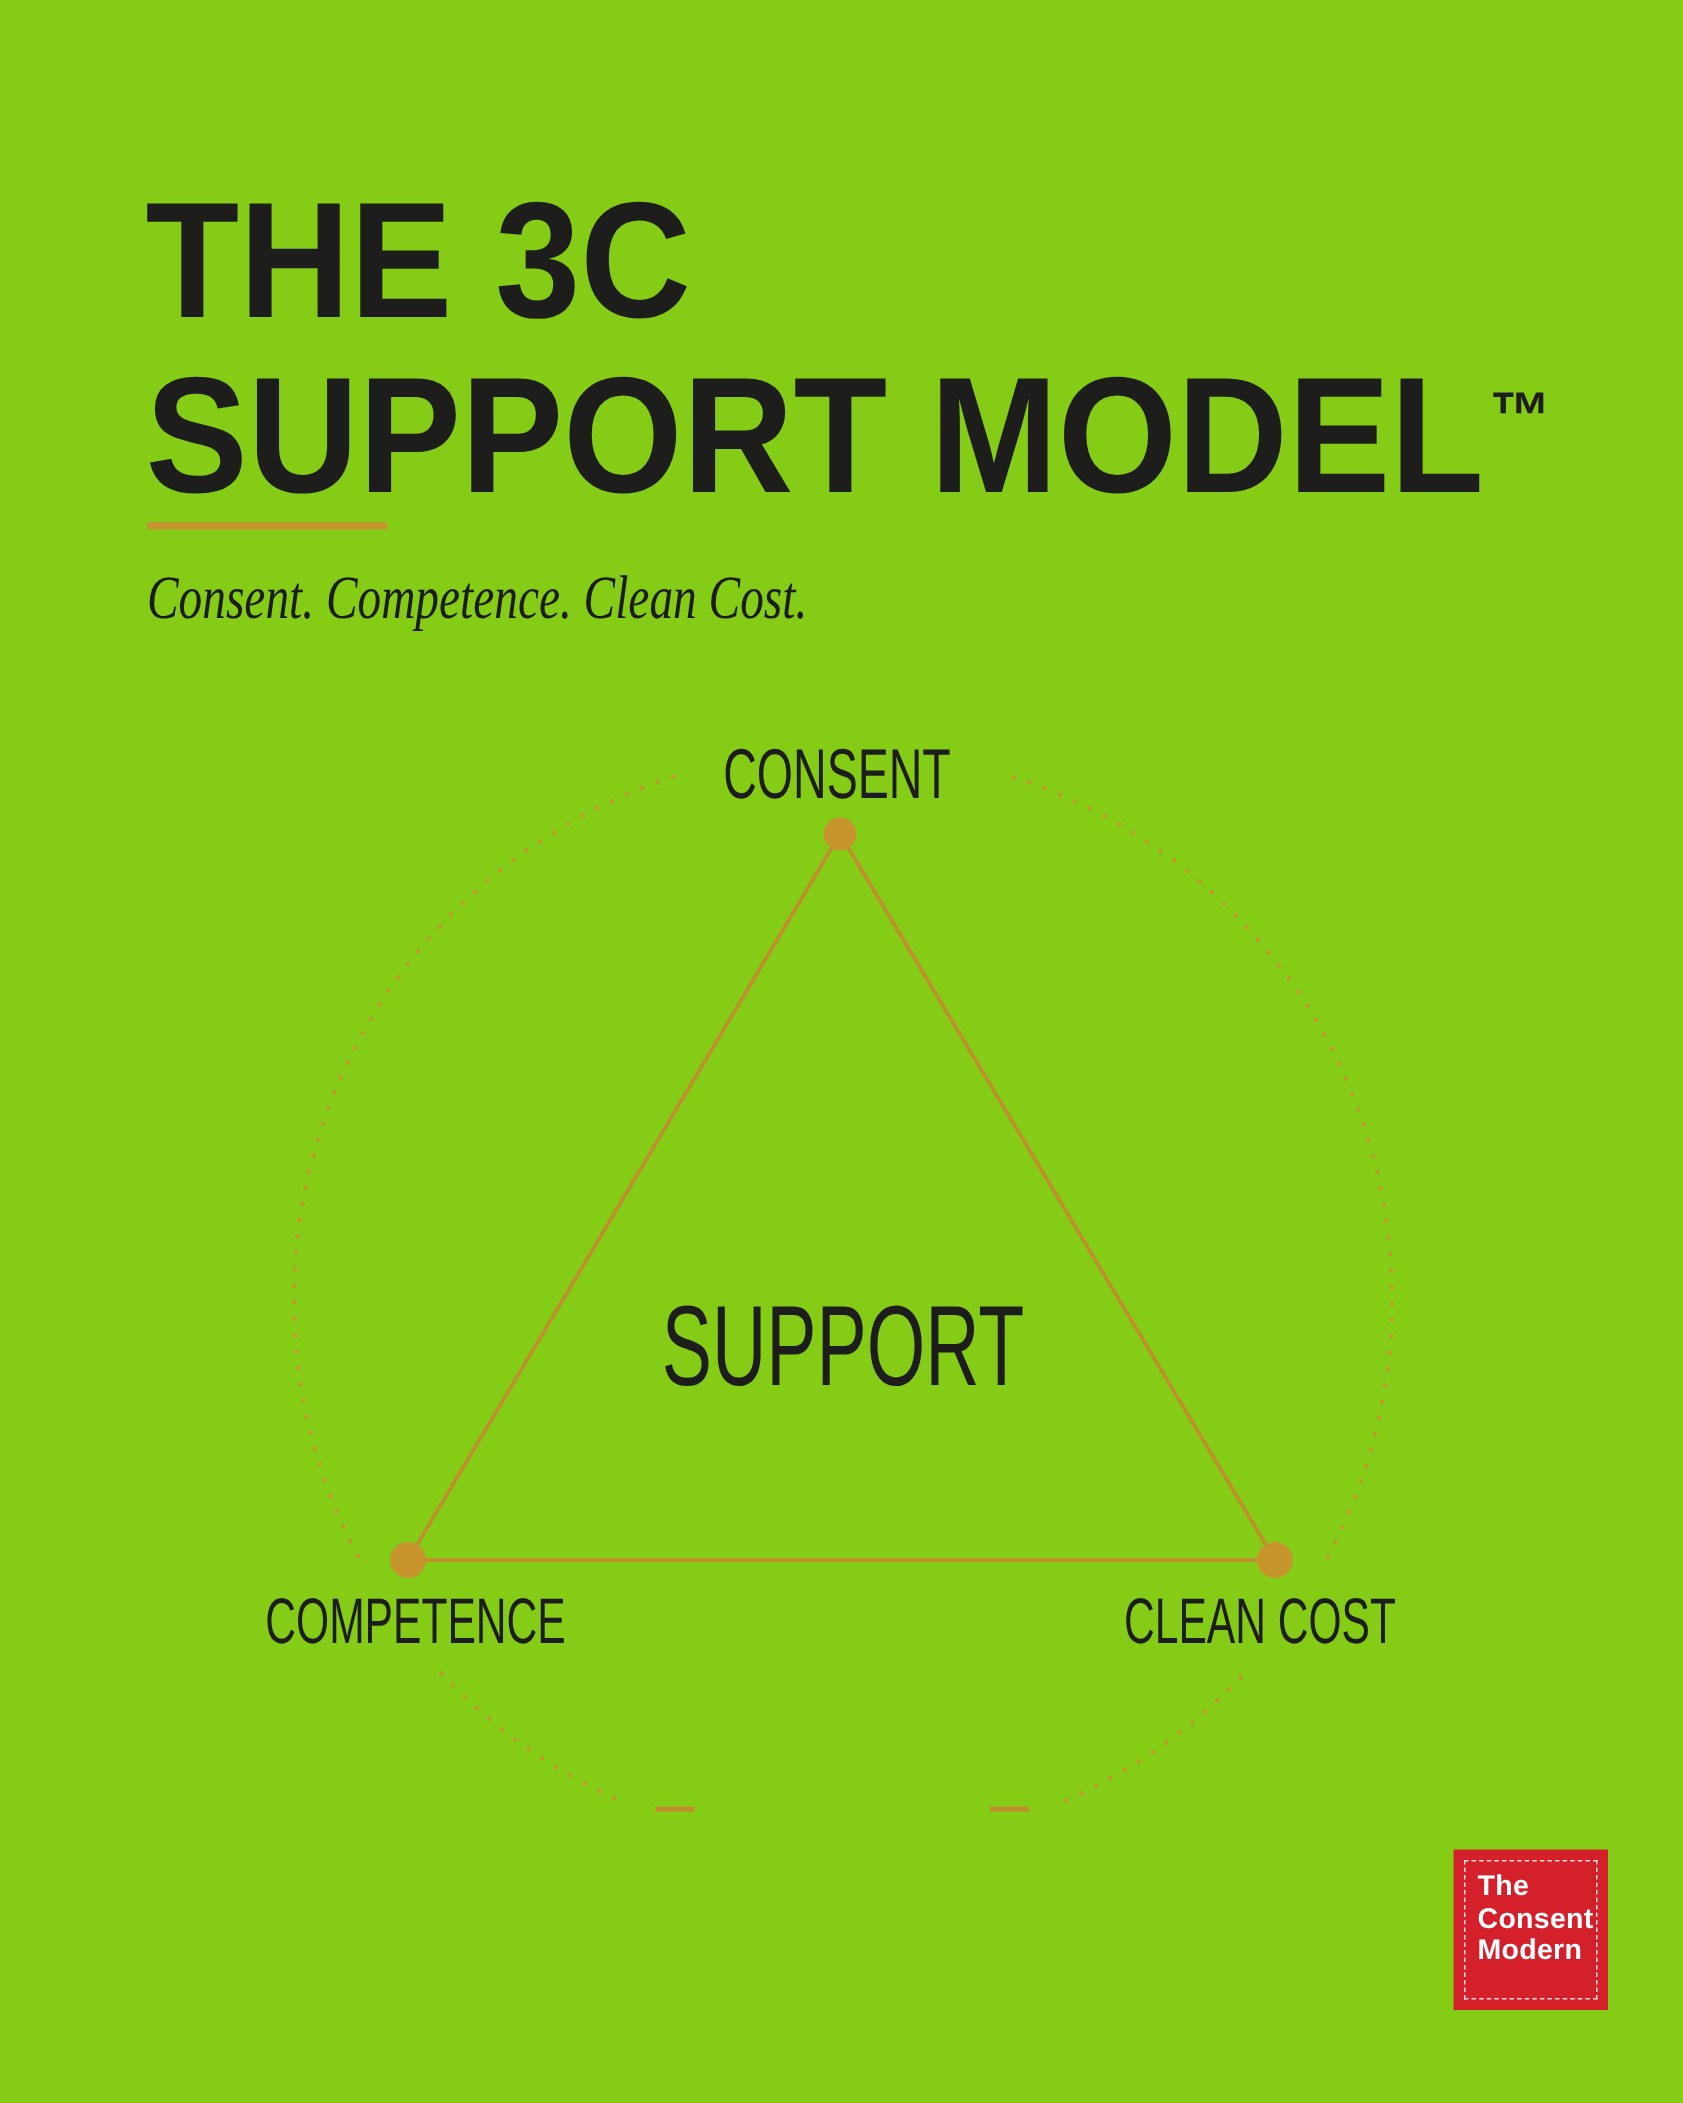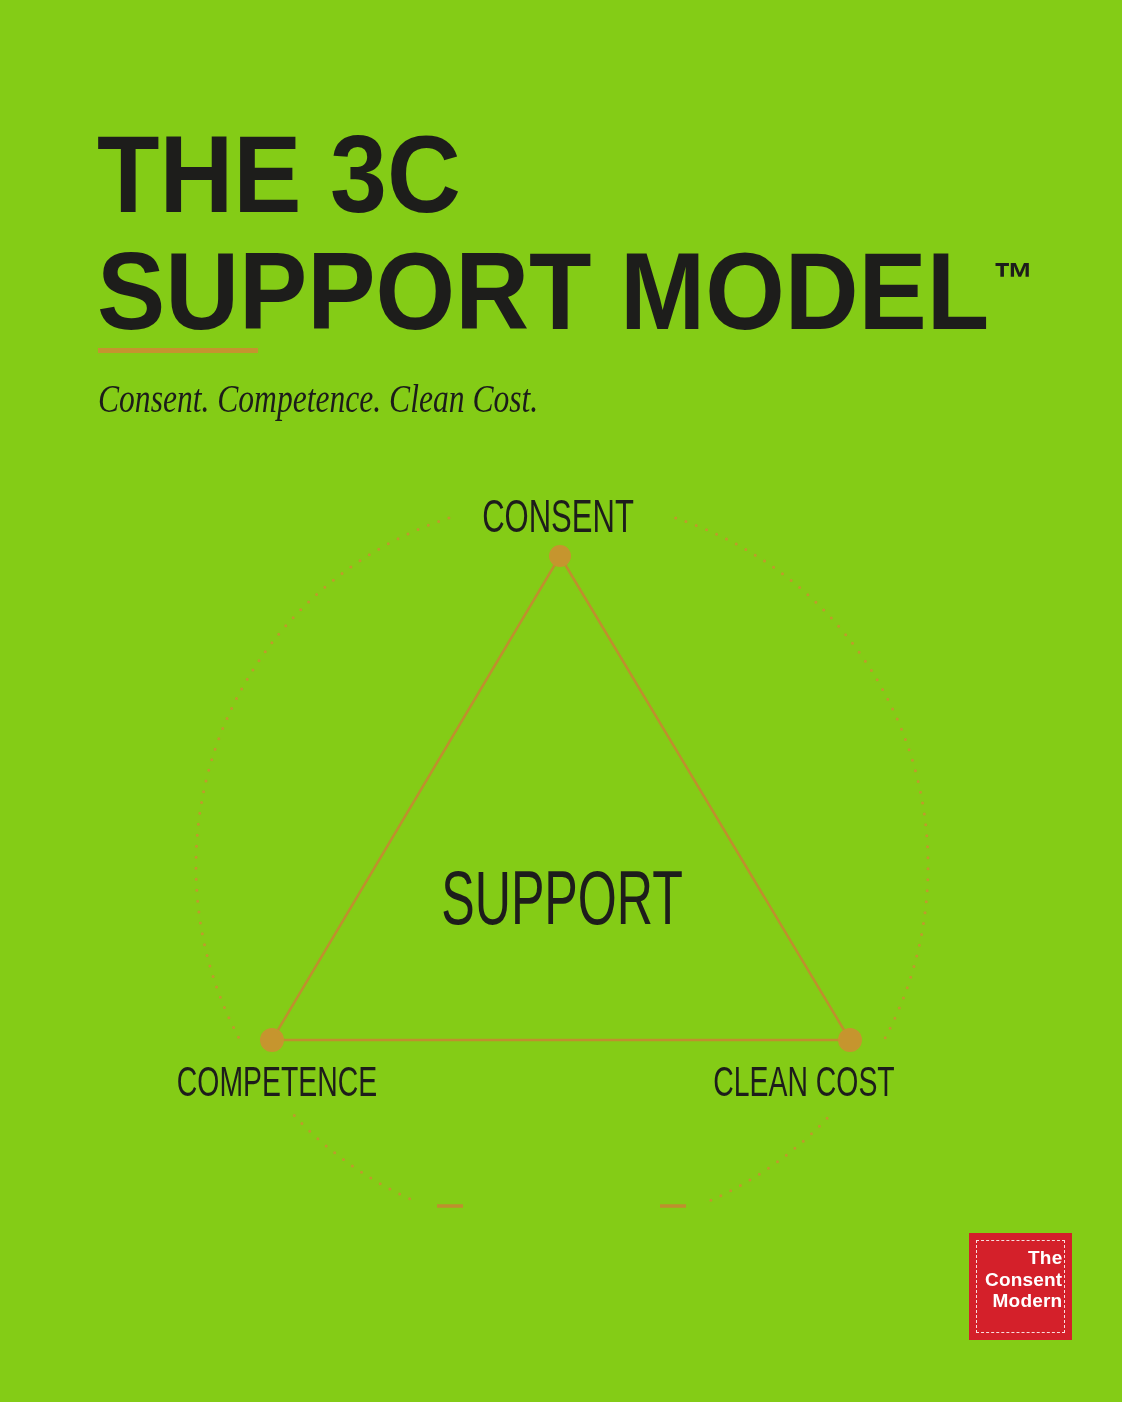--- a/index.html
+++ b/index.html
@@ -69,21 +69,21 @@
     line-height: 1;
     text-align: center;
   }
   .node-label .squeeze {
     display: inline-block;
     transform: scaleX(0.66);
     transform-origin: center;
   }
   .label-consent      { left: 558px; top: 492px;  font-size: 47px; }
   .label-competence   { left: 277px; top: 1060px; font-size: 43px; }
-  .label-clean-cost   { left: 804px; top: 1060px; font-size: 43px; }
+  .label-clean-cost   { left: 840px; top: 1060px; font-size: 43px; }
   .label-support      { left: 562px; top: 824px;  font-size: 76px; margin-top: 36px; }
   .label-rescue       { left: 563px; top: 1193px; font-size: 35px; }
   .label-rescue .squeeze { transform: scaleX(0.72); letter-spacing: 10px; }
 
   
   .logo {
     position: absolute;
     left: 969px;
     top: 1233px;
     width: 103px;
@@ -98,21 +98,21 @@
   .logo-text {
     position: absolute;
     left: 16px;
     top: 14px;
     color: #ffffff;
     font-weight: 700;
     font-size: 19px;
     line-height: 21.5px;
     letter-spacing: 0.2px;
   }
-  .logo-text span { display: block; text-align: right; }
+  .logo-text span { display: block; }
 </style>
 </head>
 <body>
 
 <div class="canvas">
 
   <h1 class="title">
     <span class="line">THE 3C</span>
     <span class="line"><span>SUPPORT MODEL</span><span class="tm">™</span></span>
   </h1>

